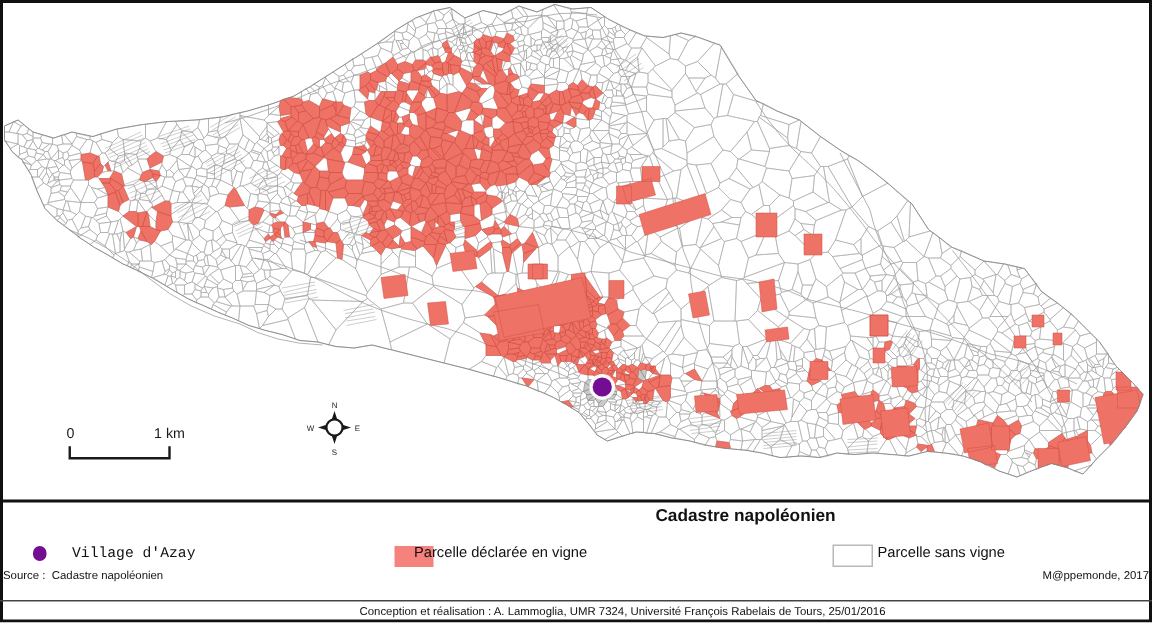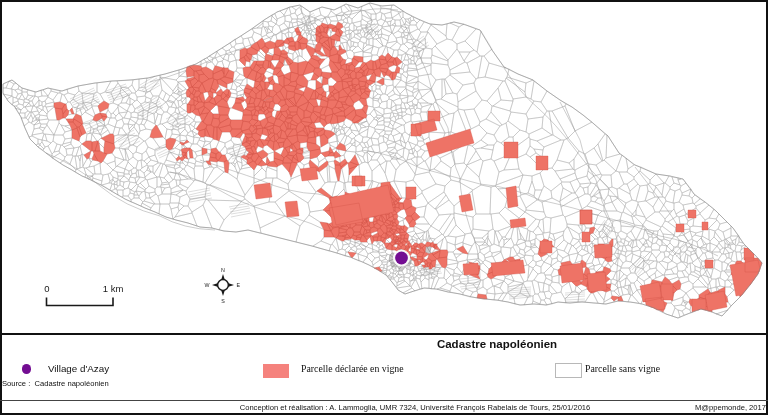--- a/index.html
+++ b/index.html
@@ -47,28 +47,28 @@
 <text x="-13.5" y="2" font-size="5.3" fill="#1a1a1a" text-anchor="end">W</text>
 </g>
 </svg>
 
 <div class="abs" style="left:0;top:333px;width:768px;height:1.8px;background:#111;"></div>
 
 <div class="abs" style="left:0;top:338px;width:994px;text-align:center;font-size:11.5px;font-weight:bold;color:#111;">Cadastre napoléonien</div>
 
 <div class="abs" style="left:21.5px;top:364px;width:9.5px;height:9.5px;border-radius:50%;background:#730D92;"></div>
 
-<div class="abs" style="left:48px;top:363px;font-size:9.8px;color:#111;">Village d'Azay</div>
+<div class="abs" style="left:48px;top:363px;font-size:9.8px;color:#111;font-family:Liberation Mono, monospace;">Village d'Azay</div>
 
 <div class="abs" style="left:263px;top:363.5px;width:26px;height:14px;background:#F5827D;"></div>
 
-<div class="abs" style="left:301px;top:363px;font-size:9.8px;color:#111;font-family:Liberation Serif, serif;">Parcelle déclarée en vigne</div>
+<div class="abs" style="left:276px;top:363px;font-size:9.8px;color:#111;">Parcelle déclarée en vigne</div>
 
 <div class="abs" style="left:554.5px;top:362.5px;width:25px;height:13px;background:#fff;border:0.6px solid #b8b8b8;"></div>
 
-<div class="abs" style="left:585px;top:363px;font-size:9.8px;color:#111;font-family:Liberation Serif, serif;">Parcelle sans vigne</div>
+<div class="abs" style="left:585px;top:363px;font-size:9.8px;color:#111;">Parcelle sans vigne</div>
 
 <div class="abs" style="left:0;top:400px;width:768px;height:1px;background:#444;"></div>
 
 <div class="abs" style="left:2px;top:379px;font-size:7.6px;color:#111;">Source :&nbsp; Cadastre napoléonien</div>
 
 <div class="abs" style="left:0;top:403px;width:830px;text-align:center;font-size:7.6px;color:#111;">Conception et réalisation : A. Lammoglia, UMR 7324, Université François Rabelais de Tours, 25/01/2016</div>
 
-<div class="abs" style="right:2px;top:403px;font-size:7.6px;color:#111;padding-left:10px;">M@ppemonde, 2017</div>
+<div class="abs" style="right:2px;top:379px;font-size:7.6px;color:#111;padding-left:10px;">M@ppemonde, 2017</div>
 </body></html>

